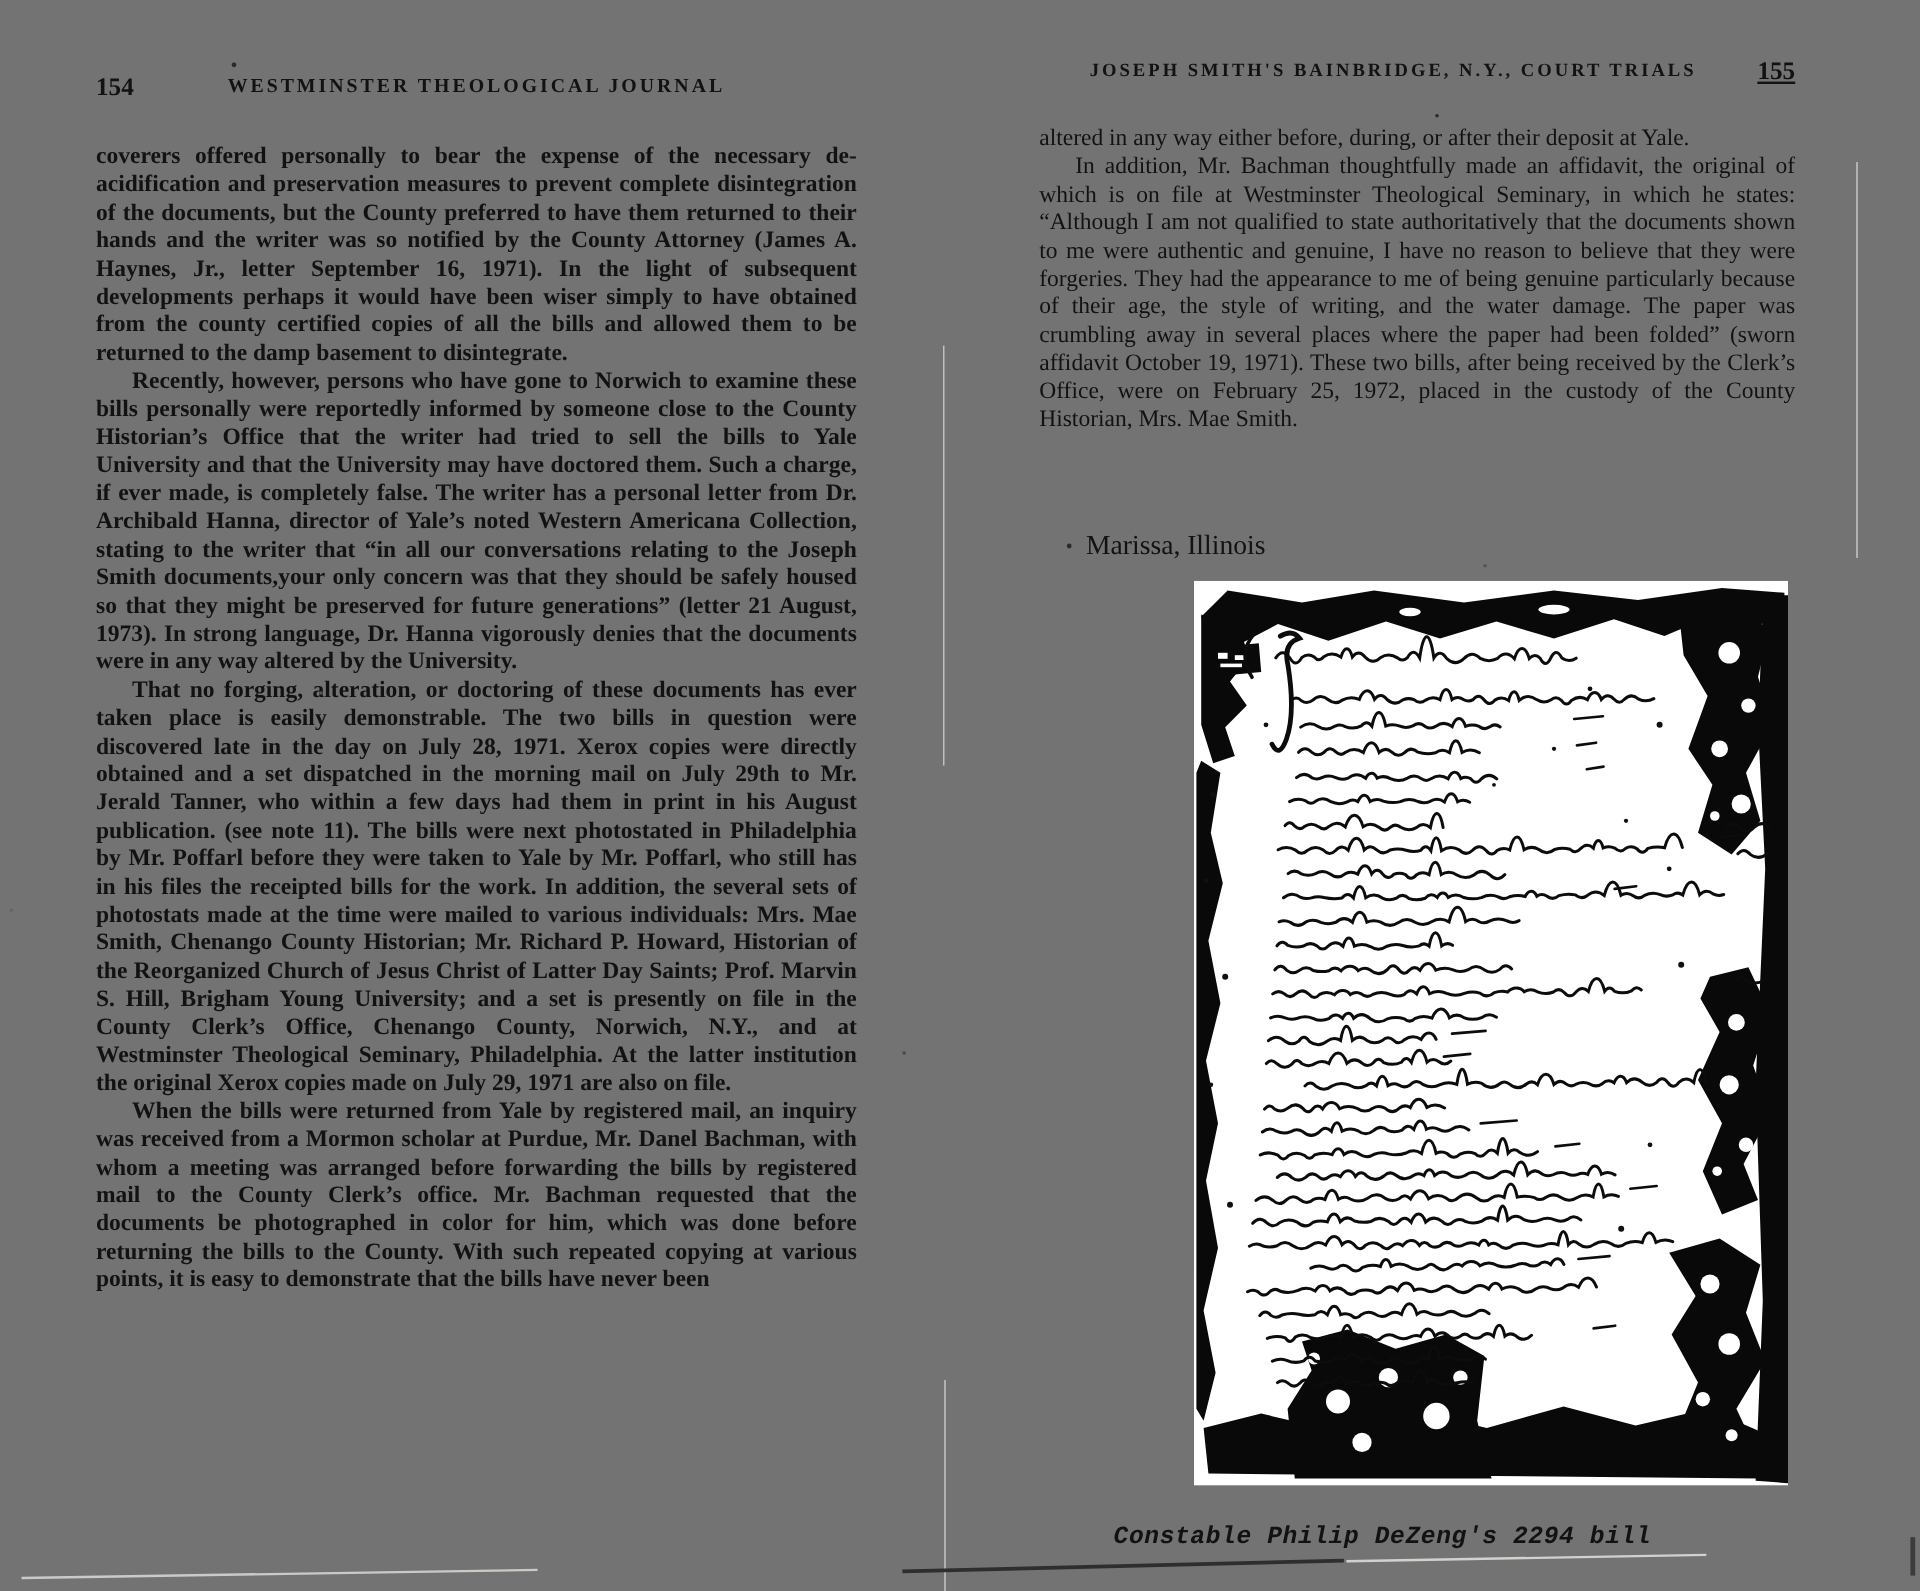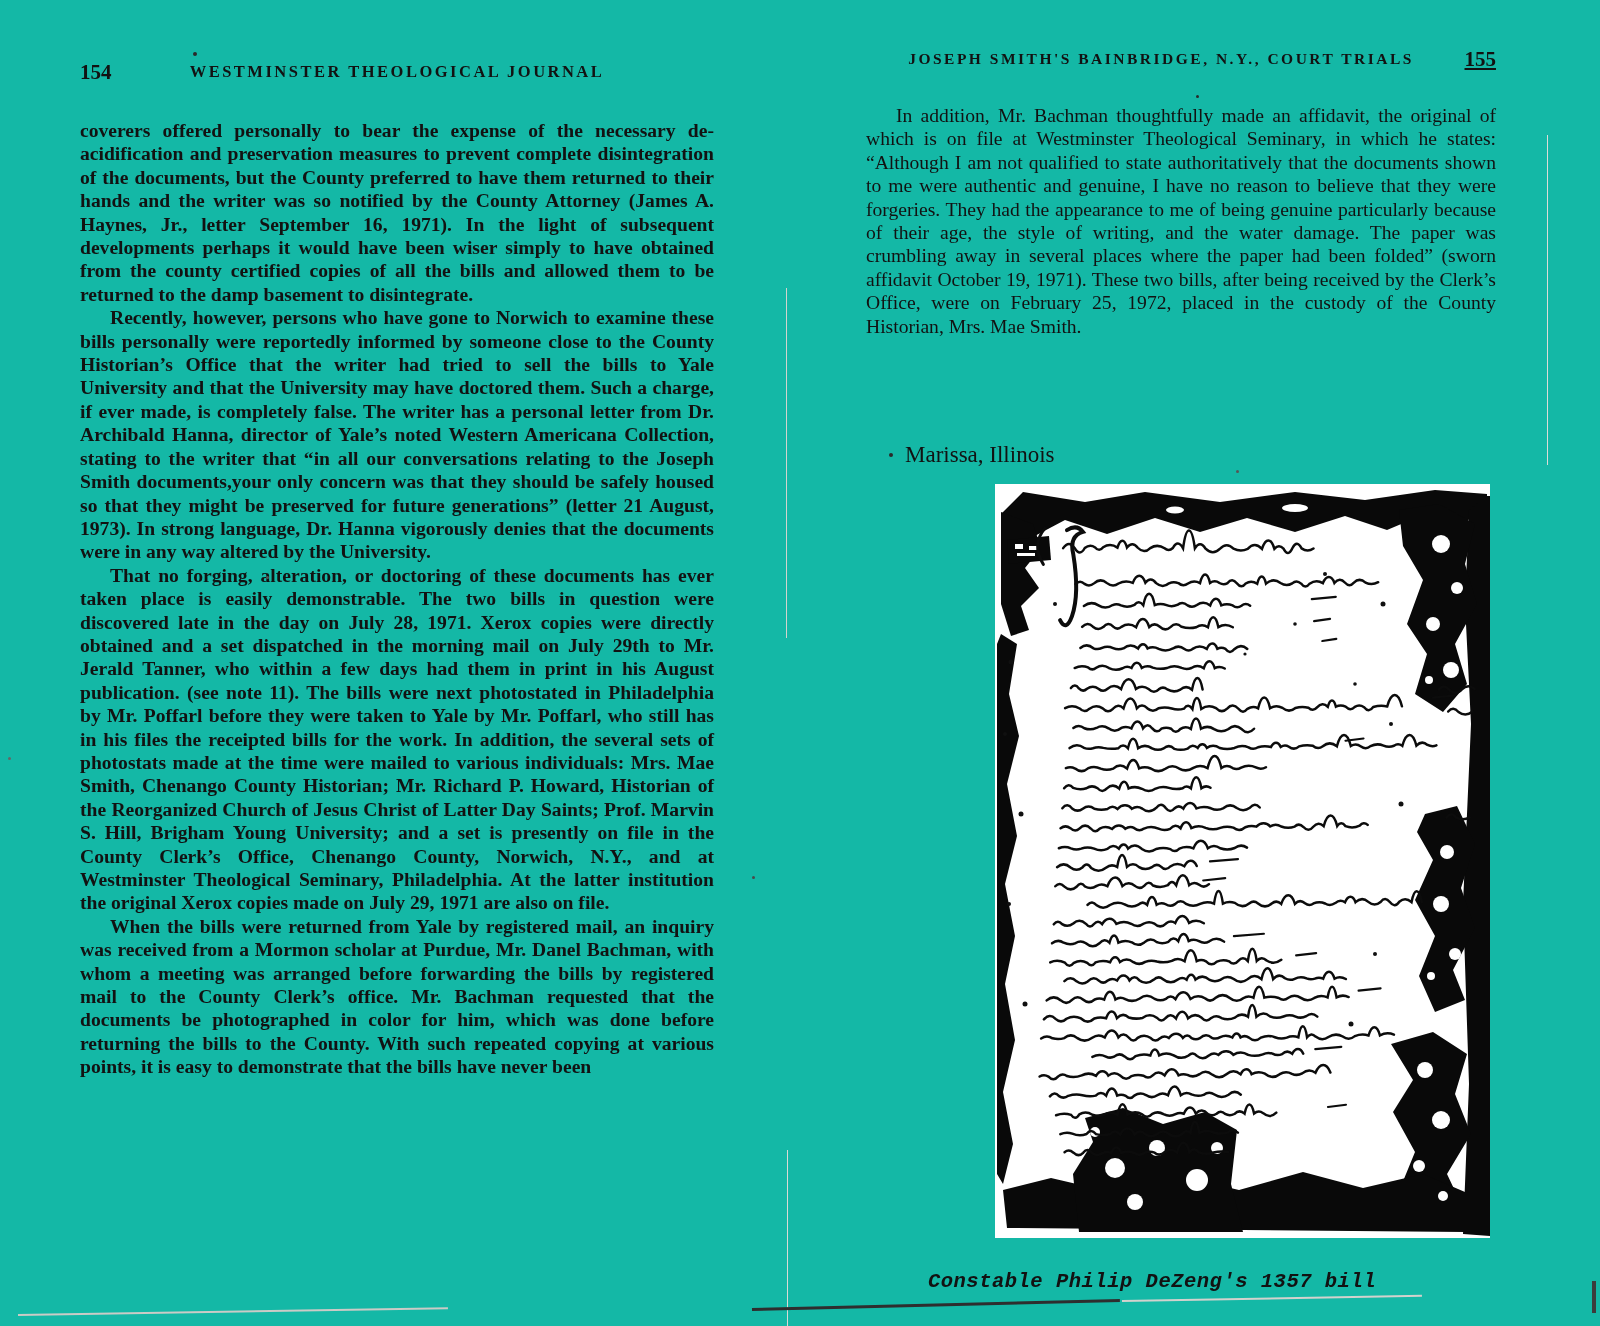--- a/index.html
+++ b/index.html
@@ -1,16 +1,16 @@
 <!DOCTYPE html>
 <html><head>
 <meta charset="utf-8">
 <style>
   html,body{margin:0;padding:0;background:#ffffff;}
-  #page{position:relative;width:1600px;height:1326px;background:#14b8a6;overflow:hidden;
+  #page{position:relative;width:1600px;height:1326px;background:#737373;overflow:hidden;
         font-family:"Liberation Serif",serif;color:#121212;}
   
   .head-row{position:absolute;font-weight:bold;letter-spacing:2.5px;font-size:16.5px;white-space:nowrap;}
   .pagenum{font-size:21px;font-weight:bold;letter-spacing:0;}
   
   .col{position:absolute;text-align:justify;font-size:19.6px;line-height:23.4px;
        text-justify:inter-word;}
   .col p{margin:0;padding:0;}
   .col p.ind{text-indent:30px;}
   .byline{position:absolute;font-size:23px;}
@@ -41,20 +41,21 @@
     <p class="ind">That no forging, alteration, or doctoring of these documents has ever taken place is easily demonstrable. The two bills in question were discovered late in the day on July 28, 1971. Xerox copies were directly obtained and a set dispatched in the morning mail on July 29th to Mr. Jerald Tanner, who within a few days had them in print in his August publication. (see note 11). The bills were next photostated in Philadelphia by Mr. Poffarl before they were taken to Yale by Mr. Poffarl, who still has in his files the receipted bills for the work. In addition, the several sets of photostats made at the time were mailed to various individuals: Mrs. Mae Smith, Chenango County Historian; Mr. Richard P. Howard, Historian of the Reorganized Church of Jesus Christ of Latter Day Saints; Prof. Marvin S. Hill, Brigham Young University; and a set is presently on file in the County Clerk’s Office, Chenango County, Norwich, N.Y., and at Westminster Theological Seminary, Philadelphia. At the latter institution the original Xerox copies made on July 29, 1971 are also on file.</p>
     <p class="ind">When the bills were returned from Yale by registered mail, an inquiry was received from a Mormon scholar at Purdue, Mr. Danel Bachman, with whom a meeting was arranged before forwarding the bills by registered mail to the County Clerk’s office. Mr. Bachman requested that the documents be photographed in color for him, which was done before returning the bills to the County. With such repeated copying at various points, it is easy to demonstrate that the bills have never been</p>
   </div>
 
   <div class="head-row" style="left:866px;top:50px;width:630px;font-size:15.5px;">
     <span style="display:block;text-align:center;padding-right:40px;">JOSEPH SMITH'S BAINBRIDGE, N.Y., COURT TRIALS</span>
     <span class="pagenum" style="position:absolute;right:0;top:-3px;text-decoration:underline;">155</span>
   </div>
 
   <div class="col" style="left:866px;top:104px;width:630px;">
+    <p>altered in any way either before, during, or after their deposit at Yale.</p>
     <p class="ind">In addition, Mr. Bachman thoughtfully made an affidavit, the original of which is on file at Westminster Theological Seminary, in which he states: “Although I am not qualified to state authoritatively that the documents shown to me were authentic and genuine, I have no reason to believe that they were forgeries. They had the appearance to me of being genuine particularly because of their age, the style of writing, and the water damage. The paper was crumbling away in several places where the paper had been folded” (sworn affidavit October 19, 1971). These two bills, after being received by the Clerk’s Office, were on February 25, 1972, placed in the custody of the County Historian, Mrs. Mae Smith.</p>
   </div>
 
   <div class="byline" style="left:905px;top:442px;">Marissa, Illinois</div>
 
   <figure class="bill-figure" role="img" aria-label="High-contrast photocopy of Constable Philip DeZeng's handwritten 1826 bill; cursive line items with ragged black photocopied edges and water damage blotches">
     <svg id="billsvg" width="495" height="754" viewBox="0 0 495 754" xmlns="http://www.w3.org/2000/svg">
 
       <rect x="0" y="0" width="495" height="754" fill="#ffffff"></rect>
       <g fill="#090909">
@@ -172,21 +173,21 @@
           <path d="M238 452 l 30 -2" stroke-width="2.2"></path>
           <path d="M362 508 l 22 -2" stroke-width="2.2"></path>
           <path d="M318 566 l 26 -2" stroke-width="2.2"></path>
           <path d="M330 624 l 18 -2" stroke-width="2.2"></path>
           <path d="M300 472 l 20 -2" stroke-width="2.2"></path>
           <path d="M352 258 l 18 -2" stroke-width="2.2"></path>
         </g>
     </svg>
   </figure>
 
-  <figcaption class="bill-caption">Constable Philip DeZeng's 1357 bill</figcaption>
+  <figcaption class="bill-caption">Constable Philip DeZeng's 2294 bill</figcaption>
 
   <div class="vline art" style="left:786px;top:288px;height:350px;background:#d3d3ce;"></div>
   <div class="vline art" style="left:787px;top:1150px;height:176px;background:#dadad5;"></div>
   <div class="vline art" style="left:1547px;top:135px;height:330px;background:#dcdcd7;"></div>
   <div class="hline art" style="left:752px;top:1308px;width:368px;height:3px;background:#2e2e2e;transform:rotate(-1.4deg);"></div>
   <div class="hline art" style="left:18px;top:1314px;width:430px;height:2px;background:#cbcbc6;transform:rotate(-0.9deg);"></div>
   <div class="hline art" style="left:1122px;top:1300px;width:300px;height:1.5px;background:#d2d2cd;transform:rotate(-1deg);"></div>
   <div class="art" style="left:1592px;top:1281px;width:4px;height:32px;background:#3c3c3c;"></div>
   <div class="dot" style="left:193px;top:52px;width:4px;height:4px;"></div>
   <div class="dot" style="left:1196px;top:95px;width:3px;height:3px;"></div>

